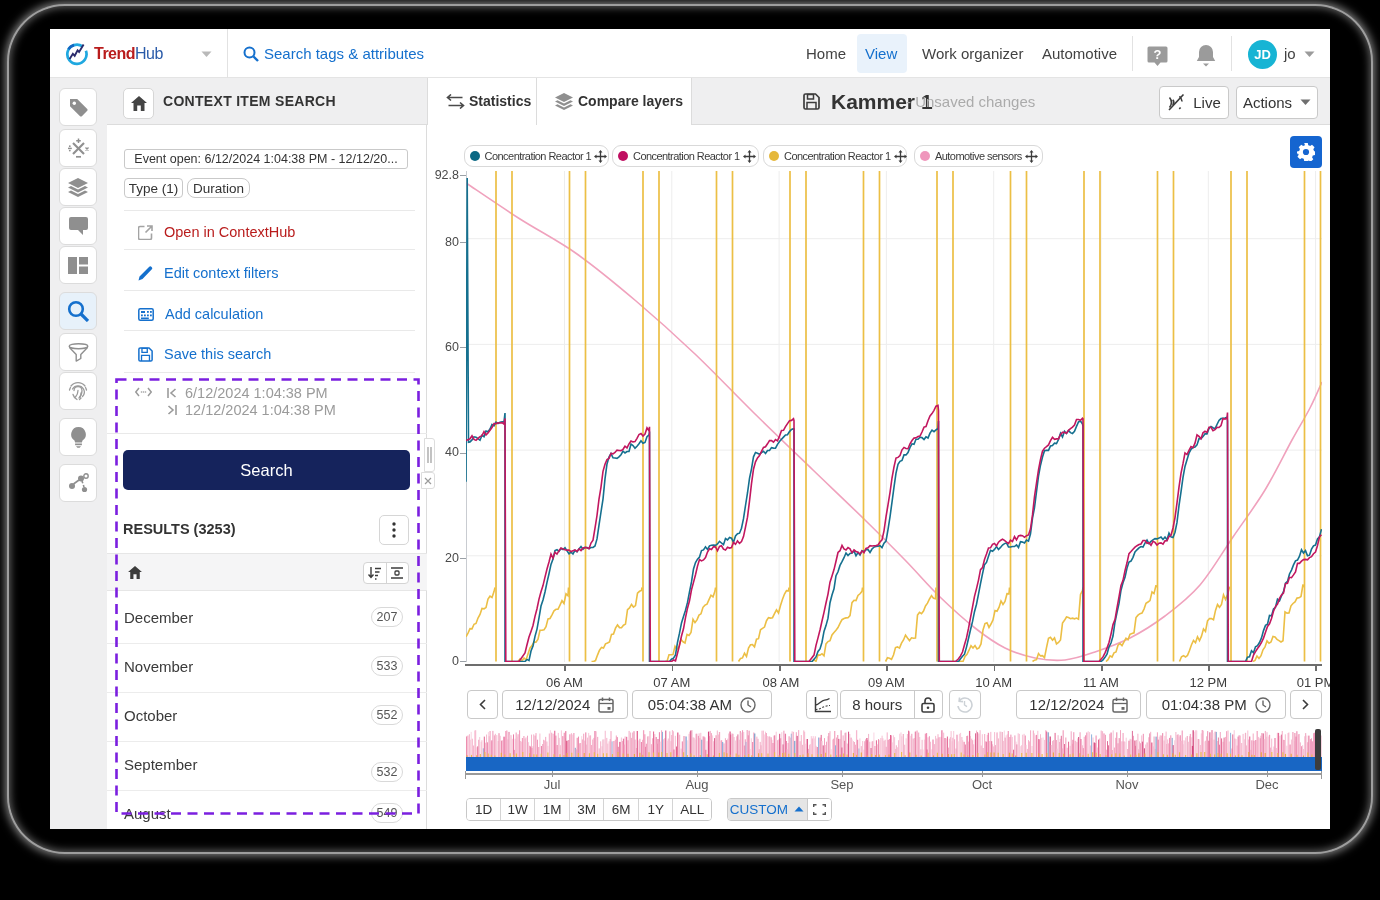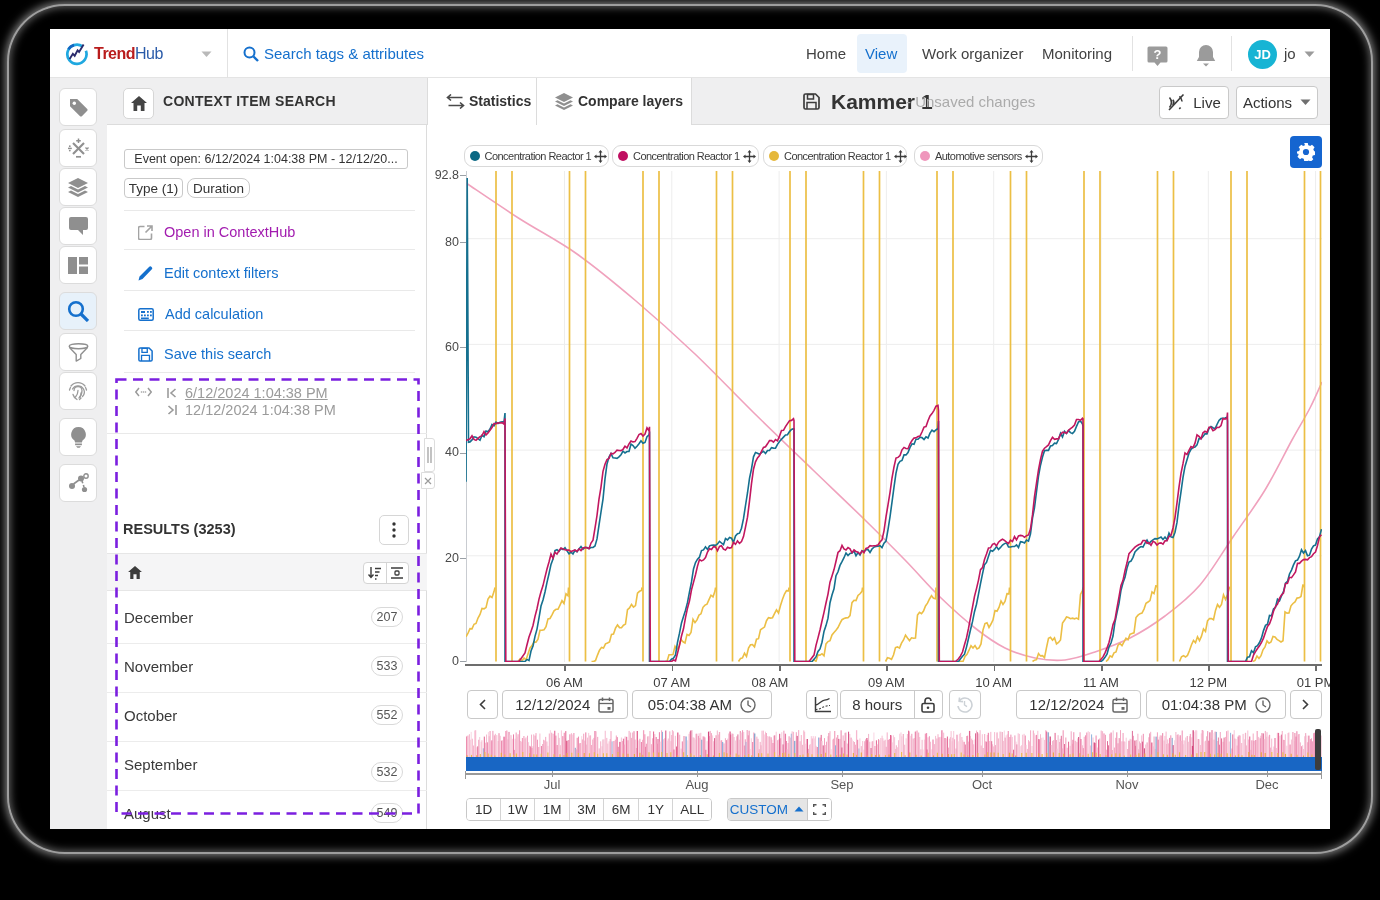--- a/index.html
+++ b/index.html
@@ -30,21 +30,21 @@
 .sbtn.active { background:#e7f1fa; }
 
 #panel { position:absolute; left:57px; top:96px; width:320px; height:704px; background:#fff;
   border-right:1px solid #dcdcdc; }
 .chip { position:absolute; border:1px solid #c9c9c9; border-radius:3px; font-size:13px;
   color:#333; display:flex; align-items:center; justify-content:center; background:#fff; }
 .pdiv { position:absolute; left:17px; width:291px; height:1px; background:#e9e9e9; }
 .mrow { position:absolute; left:31px; height:20px; display:flex; align-items:center; gap:11px;
   font-size:14.5px; }
 .blue { color:#1570cd; }
-.grey { color:#a21caf; }
+.grey { color:#b91c1c; }
 .trow { position:absolute; font-size:14.5px; color:#9b9b9b; display:flex; align-items:center; gap:8px; }
 .badge { position:absolute; left:264px; width:32px; height:20px; border:1px solid #d9d9d9;
   border-radius:10px; font-size:12.5px; color:#555; display:flex; align-items:center;
   justify-content:center; background:#fff; }
 .rrow { position:absolute; left:0; width:320px; border-top:1px solid #ececec; }
 .mname { position:absolute; left:17px; font-size:15px; color:#3a3a3a; }
 
 #chartzone { position:absolute; left:377px; top:96px; width:903px; height:704px; background:#fff; }
 .lchip { position:absolute; top:20px; height:22px; border:1px solid #d9d9d9; border-radius:9px;
   display:flex; align-items:center; font-size:11px; letter-spacing:-0.55px; color:#3a3a3a;
@@ -84,21 +84,21 @@
     <div class="vdiv" style="left:177px;top:0;height:49px;"></div>
     <svg class="abs" style="left:193px;top:17px" width="16" height="16" viewBox="0 0 16 16">
       <circle cx="6.5" cy="6.5" r="5" fill="none" stroke="#1570cd" stroke-width="2"></circle>
       <line x1="10.5" y1="10.5" x2="15" y2="15" stroke="#1570cd" stroke-width="2.4"></line>
     </svg>
     <div class="navitem" style="left:214px;color:#1570cd;font-size:15px;">Search tags &amp; attributes</div>
     <div class="navitem" style="left:756px;">Home</div>
     <div id="viewbg"></div>
     <div class="navitem" style="left:815px;color:#1570cd;">View</div>
     <div class="navitem" style="left:872px;">Work organizer</div>
-    <div class="navitem" style="left:992px;">Monitoring</div>
+    <div class="navitem" style="left:992px;">Automotive</div>
     <div class="vdiv" style="left:1082px;top:7px;height:35px;"></div>
     <svg class="abs" style="left:1096px;top:16px" width="23" height="23" viewBox="0 0 23 23">
       <path d="M3 1.5 h17 a1.5 1.5 0 0 1 1.5 1.5 v13 a1.5 1.5 0 0 1 -1.5 1.5 h-5.5 l-3 3.5 l-3 -3.5 h-5.5 a1.5 1.5 0 0 1 -1.5 -1.5 v-13 a1.5 1.5 0 0 1 1.5 -1.5 Z" fill="#9b9b9b"></path>
       <text x="11.5" y="14" font-size="13" font-weight="bold" fill="#fff" text-anchor="middle" font-family="Liberation Sans">?</text>
     </svg>
     <svg class="abs" style="left:1143px;top:14px" width="26" height="26" viewBox="0 0 26 26">
       <path d="M13 2 a7 7 0 0 1 7 7 v5 l2.2 4 h-18.4 l2.2 -4 v-5 a7 7 0 0 1 7 -7 Z" fill="#9b9b9b"></path>
       <path d="M10 20.5 l3 3 l3 -3 Z" fill="#9b9b9b"></path>
     </svg>
     <div class="vdiv" style="left:1181px;top:7px;height:35px;"></div>
@@ -276,35 +276,36 @@
         </svg>
       <span>Save this search</span>
     </div>
     <div class="pdiv" style="top:247px;"></div>
     <svg class="abs" style="left:28px;top:262px;" width="17" height="10" viewBox="0 0 17 10">
         <path d="M4 1 L0.8 5 L4 9 M13 1 L16.2 5 L13 9" fill="none" stroke="#9b9b9b" stroke-width="1.5"></path>
         <circle cx="6.5" cy="5" r="0.8" fill="#9b9b9b"></circle>
         <circle cx="8.5" cy="5" r="0.8" fill="#9b9b9b"></circle>
         <circle cx="10.5" cy="5" r="0.8" fill="#9b9b9b"></circle>
       </svg>
-    <div class="trow" style="left:60px;top:260px;text-decoration:underline;">
+    <div class="trow" style="left:60px;top:260px;">
       <svg class="ic" width="10" height="10" viewBox="0 0 10 10">
           <path d="M1 0 V10" stroke="#9b9b9b" stroke-width="1.6"></path>
           <path d="M8.5 1 L4 5 L8.5 9" fill="none" stroke="#9b9b9b" stroke-width="1.6"></path>
         </svg>
       <span>6/12/2024 1:04:38 PM</span>
     </div>
     <div class="trow" style="left:60px;top:277px;">
       <svg class="ic" width="10" height="10" viewBox="0 0 10 10">
           <path d="M9 0 V10" stroke="#9b9b9b" stroke-width="1.6"></path>
           <path d="M1.5 1 L6 5 L1.5 9" fill="none" stroke="#9b9b9b" stroke-width="1.6"></path>
         </svg>
       <span>12/12/2024 1:04:38 PM</span>
     </div>
     <div class="abs" style="left:0;top:308px;width:320px;height:1px;background:#e9e9e9;"></div>
+    <div class="abs" style="left:16px;top:325px;width:287px;height:40px;background:#15235c;border-radius:5px;color:#fff;font-size:16.5px;display:flex;align-items:center;justify-content:center;">Search</div>
     <div class="abs" style="left:16px;top:396px;font-weight:bold;font-size:14.5px;color:#333;">RESULTS (3253)</div>
     <div class="abs" style="left:272px;top:390px;width:30px;height:30px;border:1px solid #d6d6d6;border-radius:5px;background:#fff;display:flex;align-items:center;justify-content:center;">
       <svg width="4" height="16" viewBox="0 0 4 16">
           <circle cx="2" cy="2" r="1.7" fill="#333"></circle>
           <circle cx="2" cy="8" r="1.7" fill="#333"></circle>
           <circle cx="2" cy="14" r="1.7" fill="#333"></circle>
         </svg>
     </div>
     <div class="abs" style="left:0;top:428px;width:320px;height:38px;background:#f5f5f6;border-top:1px solid #e6e6e6;border-bottom:1px solid #e6e6e6;">
       <svg class="abs" style="left:21px;top:12px" width="14" height="13" viewBox="0 0 16 15">
@@ -456,21 +457,21 @@
     <div class="abs" style="left:137px;top:541px;width:1.5px;height:5px;background:#6d6d6d;"></div>
     <div class="abs" style="left:244.5px;top:541px;width:1.5px;height:5px;background:#6d6d6d;"></div>
     <div class="abs" style="left:352px;top:541px;width:1.5px;height:5px;background:#6d6d6d;"></div>
     <div class="abs" style="left:459px;top:541px;width:1.5px;height:5px;background:#6d6d6d;"></div>
     <div class="abs" style="left:566.5px;top:541px;width:1.5px;height:5px;background:#6d6d6d;"></div>
     <div class="abs" style="left:674px;top:541px;width:1.5px;height:5px;background:#6d6d6d;"></div>
     <div class="abs" style="left:781px;top:541px;width:1.5px;height:5px;background:#6d6d6d;"></div>
     <div class="abs" style="left:888px;top:541px;width:1.5px;height:5px;background:#6d6d6d;"></div>
     <div class="xlab" style="left:107.5px;">06 AM</div>
     <div class="xlab" style="left:214.8px;">07 AM</div>
-    <div class="xlab" style="left:313px;">08 AM</div>
+    <div class="xlab" style="left:324px;">08 AM</div>
     <div class="xlab" style="left:429.4px;">09 AM</div>
     <div class="xlab" style="left:536.7px;">10 AM</div>
     <div class="xlab" style="left:644px;">11 AM</div>
     <div class="xlab" style="left:751.3px;text-align:center;">12 PM</div>
     <div class="xlab" style="left:858.6px;">01 PM</div>
 
     <div class="cbtn" style="left:39.8px;width:31px;">
       <svg width="7" height="11" viewBox="0 0 7 11">
           <path d="M6 1 L1.5 5.5 L6 10" fill="none" stroke="#3c3c3c" stroke-width="1.6"></path>
         </svg>

